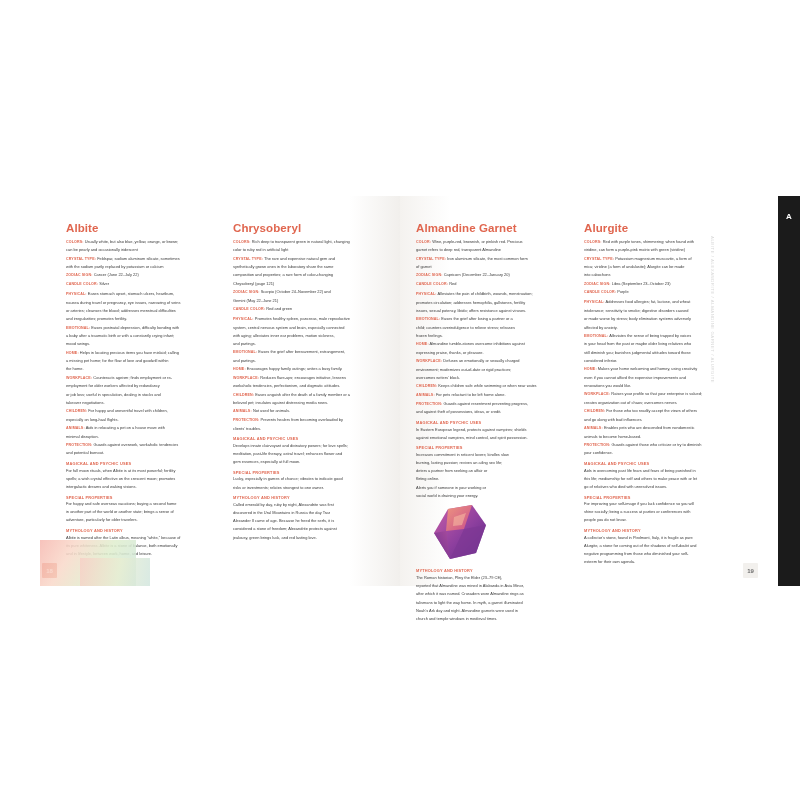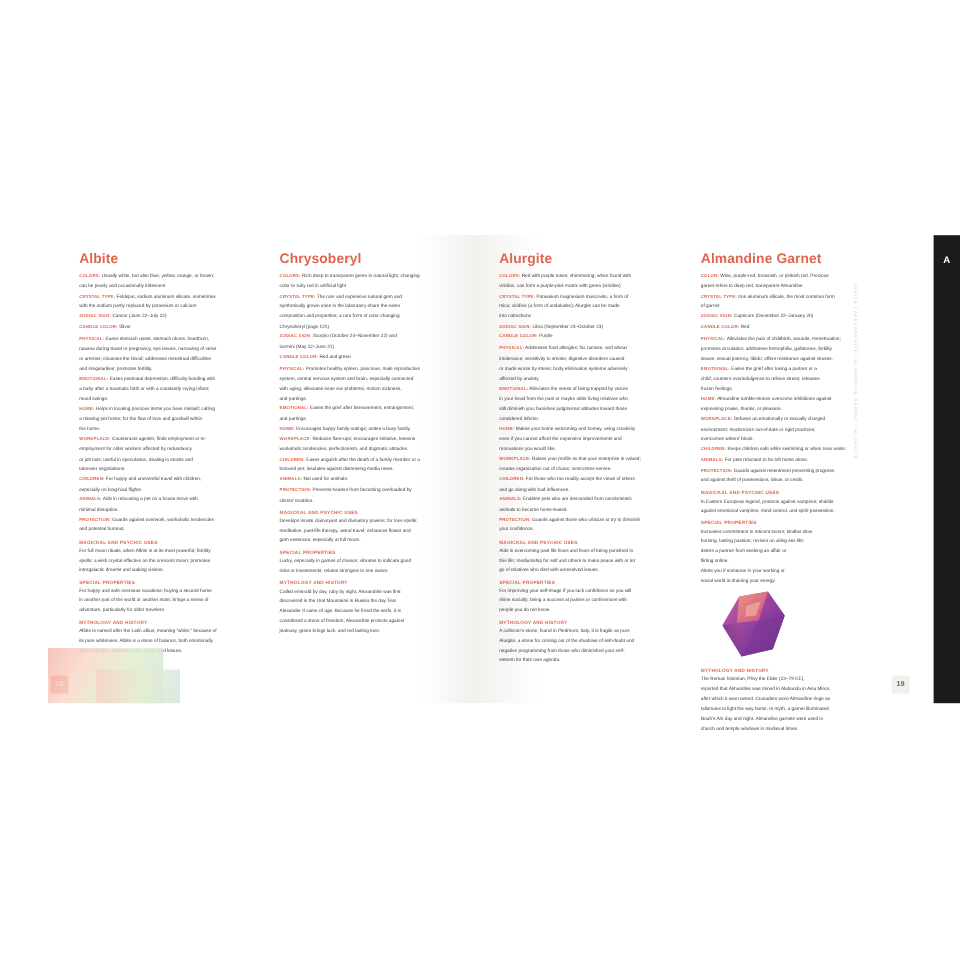--- a/index.html
+++ b/index.html
@@ -49,21 +49,21 @@
   }
   .col {
     width: 50%;
     box-sizing: border-box;
   }
   .entry-title {
     color: #e0664f;
     font-size: 11.5px;
     font-weight: bold;
     letter-spacing: .1px;
-    margin: 0 0 4px 0;
+    margin: 12px 0 4px 0;
     line-height: 1.1;
   }
   .entry-title.big {
     font-size: 11.5px;
   }
   p.line {
     margin: 0 0 2.6px 0;
     font-size: 3.95px;
     line-height: 1.42;
     color: #3a3a3a;
@@ -261,68 +261,20 @@
           <p class="line">Alexander II came of age. Because he freed the serfs, it is</p>
           <p class="line">considered a stone of freedom; Alexandrite protects against</p>
           <p class="line tail">jealousy, green brings luck, and red lasting love.</p>
         </div>
       </div>
       <div class="folio folio-left">18</div>
     </div>
 
     <div class="page-half page-right">
       <div class="cols">
-
-        <div class="col">
-          <h2 class="entry-title">Alurgite</h2>
-          <p class="line"><span class="lbl">COLORS:</span> Red with purple tones, shimmering; when found with</p>
-          <p class="line">viridine, can form a purple-pink matrix with green (viridine)</p>
-          <p class="line"><span class="lbl">CRYSTAL TYPE:</span> Potassium magnesium muscovite, a form of</p>
-          <p class="line">mica; viridine (a form of andalusite); Alurgite can be made</p>
-          <p class="line">into cabochons</p>
-          <p class="line"><span class="lbl">ZODIAC SIGN:</span> Libra (September 23–October 23)</p>
-          <p class="line"><span class="lbl">CANDLE COLOR:</span> Purple</p>
-
-          <p class="line gap"><span class="lbl">PHYSICAL:</span> Addresses food allergies; fat, lactose, and wheat</p>
-          <p class="line">intolerance; sensitivity to smoke; digestive disorders caused</p>
-          <p class="line">or made worse by stress; body elimination systems adversely</p>
-          <p class="line">affected by anxiety.</p>
-          <p class="line"><span class="lbl">EMOTIONAL:</span> Alleviates the sense of being trapped by voices</p>
-          <p class="line">in your head from the past or maybe older living relatives who</p>
-          <p class="line">still diminish you; banishes judgmental attitudes toward those</p>
-          <p class="line">considered inferior.</p>
-          <p class="line"><span class="lbl">HOME:</span> Makes your home welcoming and homey, using creativity</p>
-          <p class="line">even if you cannot afford the expensive improvements and</p>
-          <p class="line">renovations you would like.</p>
-          <p class="line"><span class="lbl">WORKPLACE:</span> Raises your profile so that your enterprise is valued;</p>
-          <p class="line">creates organization out of chaos; overcomes nerves.</p>
-          <p class="line"><span class="lbl">CHILDREN:</span> For those who too readily accept the views of others</p>
-          <p class="line">and go along with bad influences.</p>
-          <p class="line"><span class="lbl">ANIMALS:</span> Enables pets who are descended from nondomestic</p>
-          <p class="line">animals to become home-based.</p>
-          <p class="line"><span class="lbl">PROTECTION:</span> Guards against those who criticize or try to diminish</p>
-          <p class="line">your confidence.</p>
-          <p class="line"></p>
-
-          <p class="sub">MAGICKAL AND PSYCHIC USES</p>
-          <p class="line">Aids in overcoming past life fears and fears of being punished in</p>
-          <p class="line">this life; mediumship for self and others to make peace with or let</p>
-          <p class="line">go of relatives who died with unresolved issues.</p>
-
-          <p class="sub">SPECIAL PROPERTIES</p>
-          <p class="line">For improving your self-image if you lack confidence so you will</p>
-          <p class="line">shine socially; being a success at parties or conferences with</p>
-          <p class="line">people you do not know.</p>
-
-          <p class="sub">MYTHOLOGY AND HISTORY</p>
-          <p class="line">A collector's stone, found in Piedmont, Italy, it is fragile as pure</p>
-          <p class="line">Alurgite, a stone for coming out of the shadows of self-doubt and</p>
-          <p class="line">negative programming from those who diminished your self-</p>
-          <p class="line tail">esteem for their own agenda.</p>
-        </div>
 
         <div class="col">
           <h2 class="entry-title big">Almandine Garnet</h2>
           <p class="line"><span class="lbl">COLOR:</span> Wine, purple-red, brownish, or pinkish red. Precious</p>
           <p class="line">garnet refers to deep red, transparent Almandine</p>
           <p class="line"><span class="lbl">CRYSTAL TYPE:</span> Iron aluminum silicate, the most common form</p>
           <p class="line">of garnet</p>
           <p class="line"><span class="lbl">ZODIAC SIGN:</span> Capricorn (December 22–January 20)</p>
           <p class="line"><span class="lbl">CANDLE COLOR:</span> Red</p>
 
@@ -380,20 +332,68 @@
           </div>
 
           <p class="sub">MYTHOLOGY AND HISTORY</p>
           <p class="line">The Roman historian, Pliny the Elder (23–79 CE),</p>
           <p class="line">reported that Almandine was mined in Alabanda in Asia Minor,</p>
           <p class="line">after which it was named. Crusaders wore Almandine rings as</p>
           <p class="line">talismans to light the way home. In myth, a garnet illuminated</p>
           <p class="line">Noah's Ark day and night. Almandine garnets were used in</p>
           <p class="line tail">church and temple windows in medieval times.</p>
         </div>
+
+        <div class="col">
+          <h2 class="entry-title">Alurgite</h2>
+          <p class="line"><span class="lbl">COLORS:</span> Red with purple tones, shimmering; when found with</p>
+          <p class="line">viridine, can form a purple-pink matrix with green (viridine)</p>
+          <p class="line"><span class="lbl">CRYSTAL TYPE:</span> Potassium magnesium muscovite, a form of</p>
+          <p class="line">mica; viridine (a form of andalusite); Alurgite can be made</p>
+          <p class="line">into cabochons</p>
+          <p class="line"><span class="lbl">ZODIAC SIGN:</span> Libra (September 23–October 23)</p>
+          <p class="line"><span class="lbl">CANDLE COLOR:</span> Purple</p>
+
+          <p class="line gap"><span class="lbl">PHYSICAL:</span> Addresses food allergies; fat, lactose, and wheat</p>
+          <p class="line">intolerance; sensitivity to smoke; digestive disorders caused</p>
+          <p class="line">or made worse by stress; body elimination systems adversely</p>
+          <p class="line">affected by anxiety.</p>
+          <p class="line"><span class="lbl">EMOTIONAL:</span> Alleviates the sense of being trapped by voices</p>
+          <p class="line">in your head from the past or maybe older living relatives who</p>
+          <p class="line">still diminish you; banishes judgmental attitudes toward those</p>
+          <p class="line">considered inferior.</p>
+          <p class="line"><span class="lbl">HOME:</span> Makes your home welcoming and homey, using creativity</p>
+          <p class="line">even if you cannot afford the expensive improvements and</p>
+          <p class="line">renovations you would like.</p>
+          <p class="line"><span class="lbl">WORKPLACE:</span> Raises your profile so that your enterprise is valued;</p>
+          <p class="line">creates organization out of chaos; overcomes nerves.</p>
+          <p class="line"><span class="lbl">CHILDREN:</span> For those who too readily accept the views of others</p>
+          <p class="line">and go along with bad influences.</p>
+          <p class="line"><span class="lbl">ANIMALS:</span> Enables pets who are descended from nondomestic</p>
+          <p class="line">animals to become home-based.</p>
+          <p class="line"><span class="lbl">PROTECTION:</span> Guards against those who criticize or try to diminish</p>
+          <p class="line">your confidence.</p>
+          <p class="line"></p>
+
+          <p class="sub">MAGICKAL AND PSYCHIC USES</p>
+          <p class="line">Aids in overcoming past life fears and fears of being punished in</p>
+          <p class="line">this life; mediumship for self and others to make peace with or let</p>
+          <p class="line">go of relatives who died with unresolved issues.</p>
+
+          <p class="sub">SPECIAL PROPERTIES</p>
+          <p class="line">For improving your self-image if you lack confidence so you will</p>
+          <p class="line">shine socially; being a success at parties or conferences with</p>
+          <p class="line">people you do not know.</p>
+
+          <p class="sub">MYTHOLOGY AND HISTORY</p>
+          <p class="line">A collector's stone, found in Piedmont, Italy, it is fragile as pure</p>
+          <p class="line">Alurgite, a stone for coming out of the shadows of self-doubt and</p>
+          <p class="line">negative programming from those who diminished your self-</p>
+          <p class="line tail">esteem for their own agenda.</p>
+        </div>
       </div>
       <div class="folio folio-right">19</div>
     </div>
 
     <div class="corner-bl"></div>
     <div class="corner-bl2"></div>
   </div>
 
   <div class="tab">
     <div class="tab-letter">A</div>

